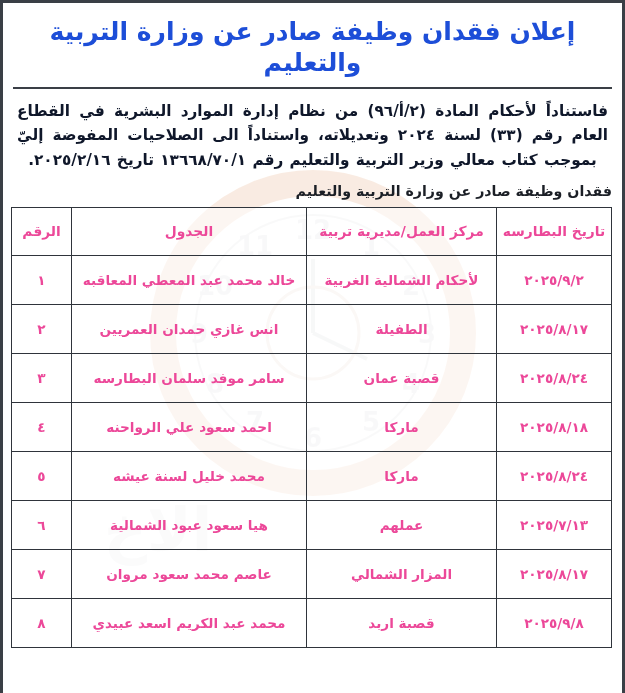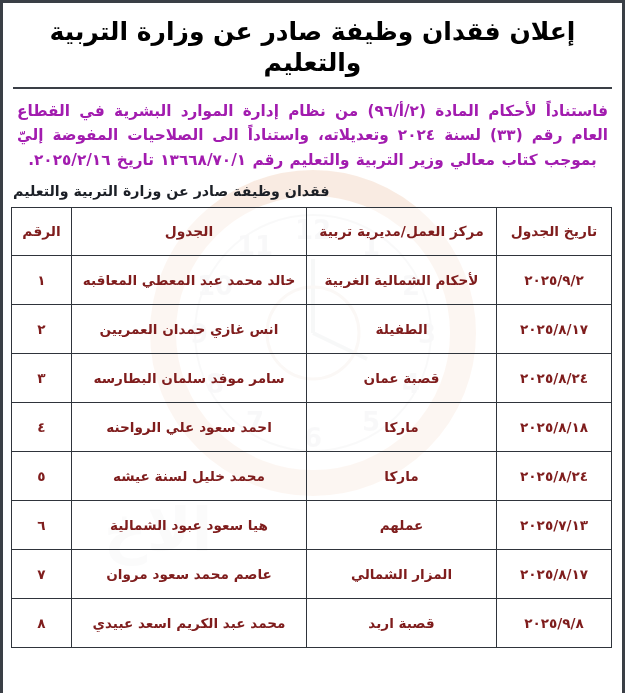--- a/index.html
+++ b/index.html
@@ -52,49 +52,49 @@
   #content {
     position: relative;
     z-index: 2;
     padding: 0 10px;
   }
 
   .doc-title {
     text-align: center;
     font-size: 25px;
     font-weight: bold;
-    color: #000000;
+    color: #1d4ed8;
     letter-spacing: 0px;
     line-height: 1.25;
     margin: 13px 6px 6px 6px;
     direction: rtl;
   }
 
   .title-rule {
     border: 0;
     border-top: 2px solid #3a3f46;
     margin: 8px 0 10px 0;
   }
 
   .para {
     direction: rtl;
     text-align: justify;
     text-align-last: center;
     font-size: 15.3px;
     font-weight: bold;
-    color: #a21caf;
+    color: #0f172a;
     line-height: 1.62;
     margin: 0 4px 10px 4px;
     word-spacing: 1px;
   }
   .para.p2 { margin-bottom: 6px; }
 
   .subtitle {
     direction: rtl;
-    text-align: left;
+    text-align: right;
     font-size: 14.2px;
     font-weight: bold;
     color: #1b1f26;
     margin: 4px 0 8px 0;
   }
 
   table.fk-table {
     width: 600px;
     margin: 0 auto;
     border-collapse: collapse;
@@ -102,21 +102,21 @@
     table-layout: fixed;
     background: rgba(255,255,255,0.55);
   }
   table.fk-table th,
   table.fk-table td {
     border: 1.6px solid #2f343b;
     text-align: center;
     vertical-align: middle;
     font-size: 13.6px;
     font-weight: bold;
-    color: #7f1d1d;
+    color: #ec4899;
     height: 44px;
     padding: 2px 4px;
     background: transparent;
   }
   table.fk-table th {
     height: 43px;
     font-size: 13.8px;
   }
   col.c-num   { width: 60px; }
   col.c-name  { width: 235px; }
@@ -167,21 +167,21 @@
 
     <table class="fk-table">
       <colgroup>
         <col class="c-date">
         <col class="c-center">
         <col class="c-name">
         <col class="c-num">
       </colgroup>
       <thead>
         <tr>
-          <th>تاريخ الجدول</th>
+          <th>تاريخ البطارسه</th>
           <th>مركز العمل/مديرية تربية</th>
           <th>الجدول</th>
           <th>الرقم</th>
         </tr>
       </thead>
       <tbody>
         <tr>
           <td>٢٠٢٥/٩/٢</td>
           <td>لأحكام الشمالية الغربية</td>
           <td>خالد محمد عبد المعطي المعاقبه</td>

